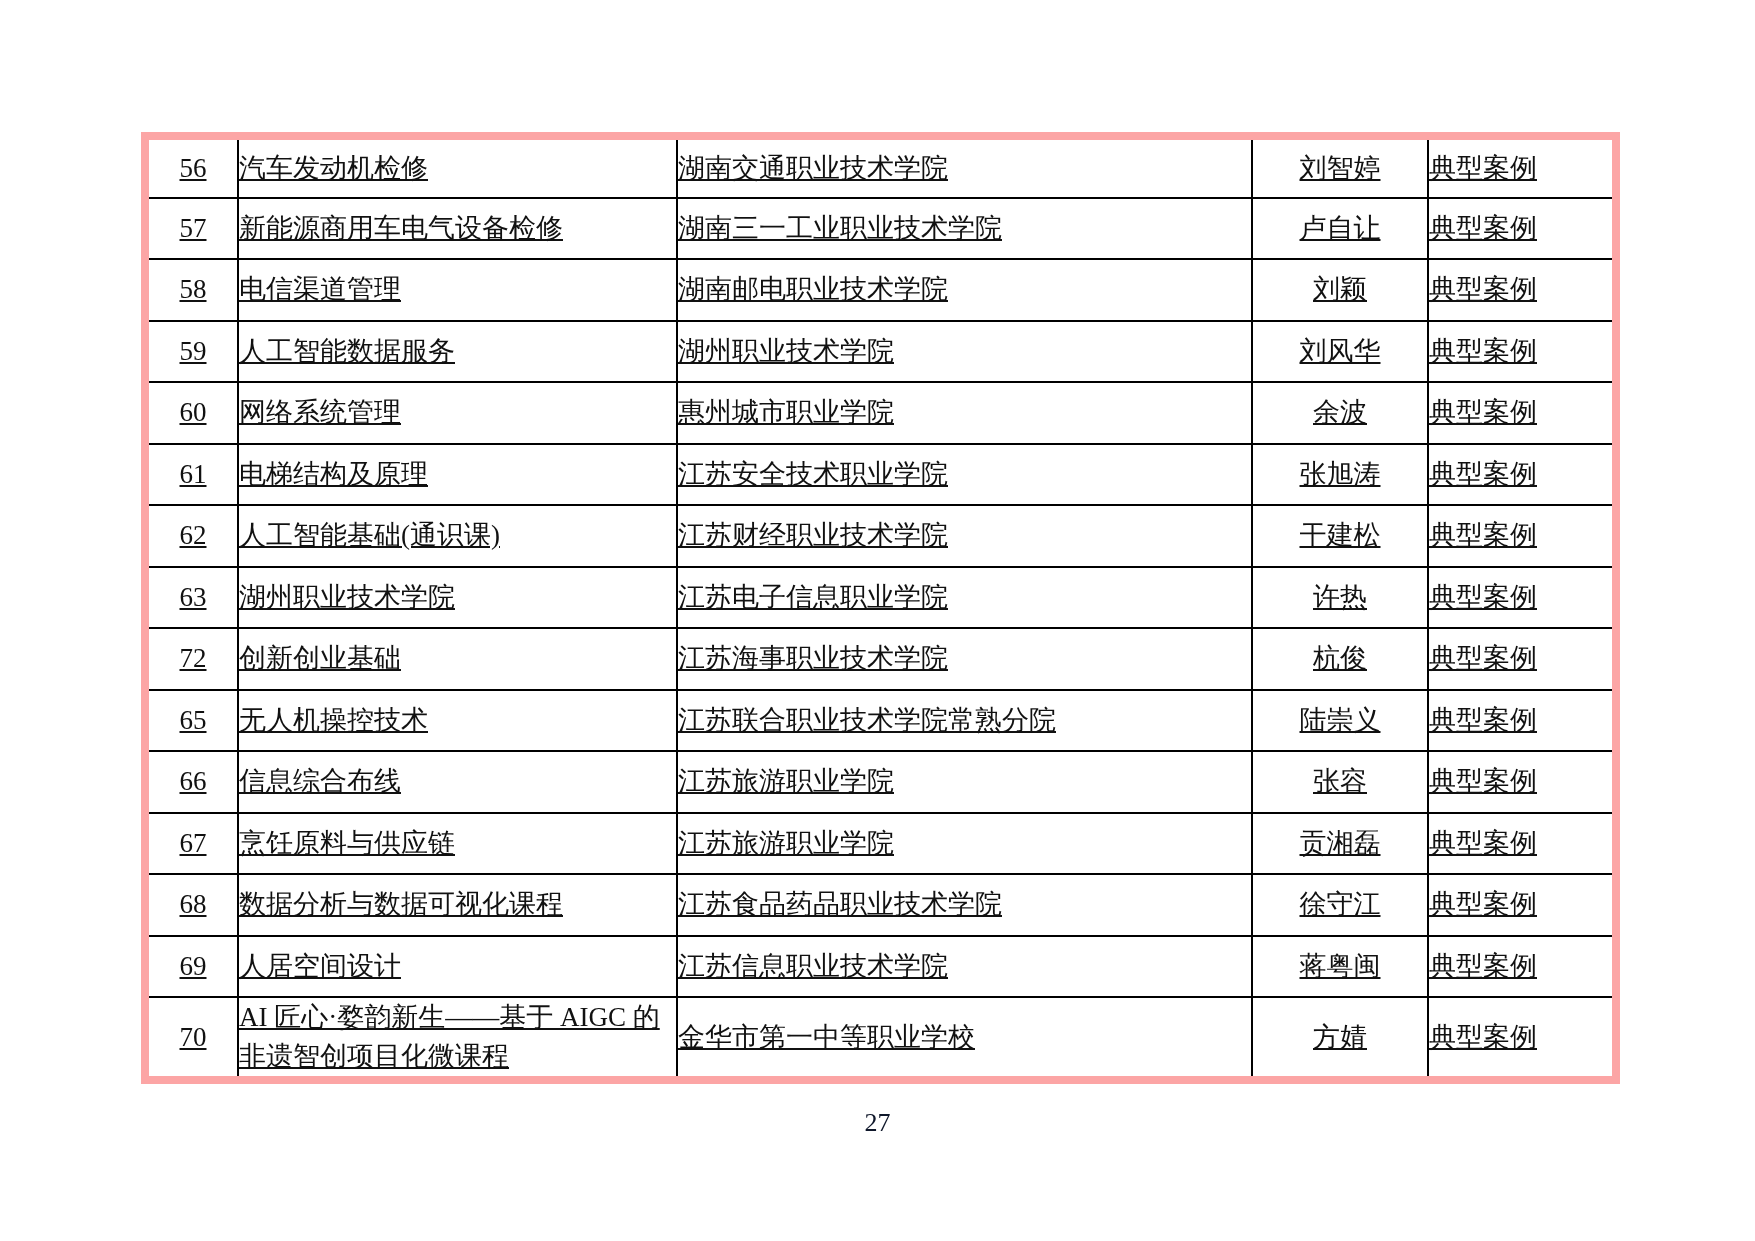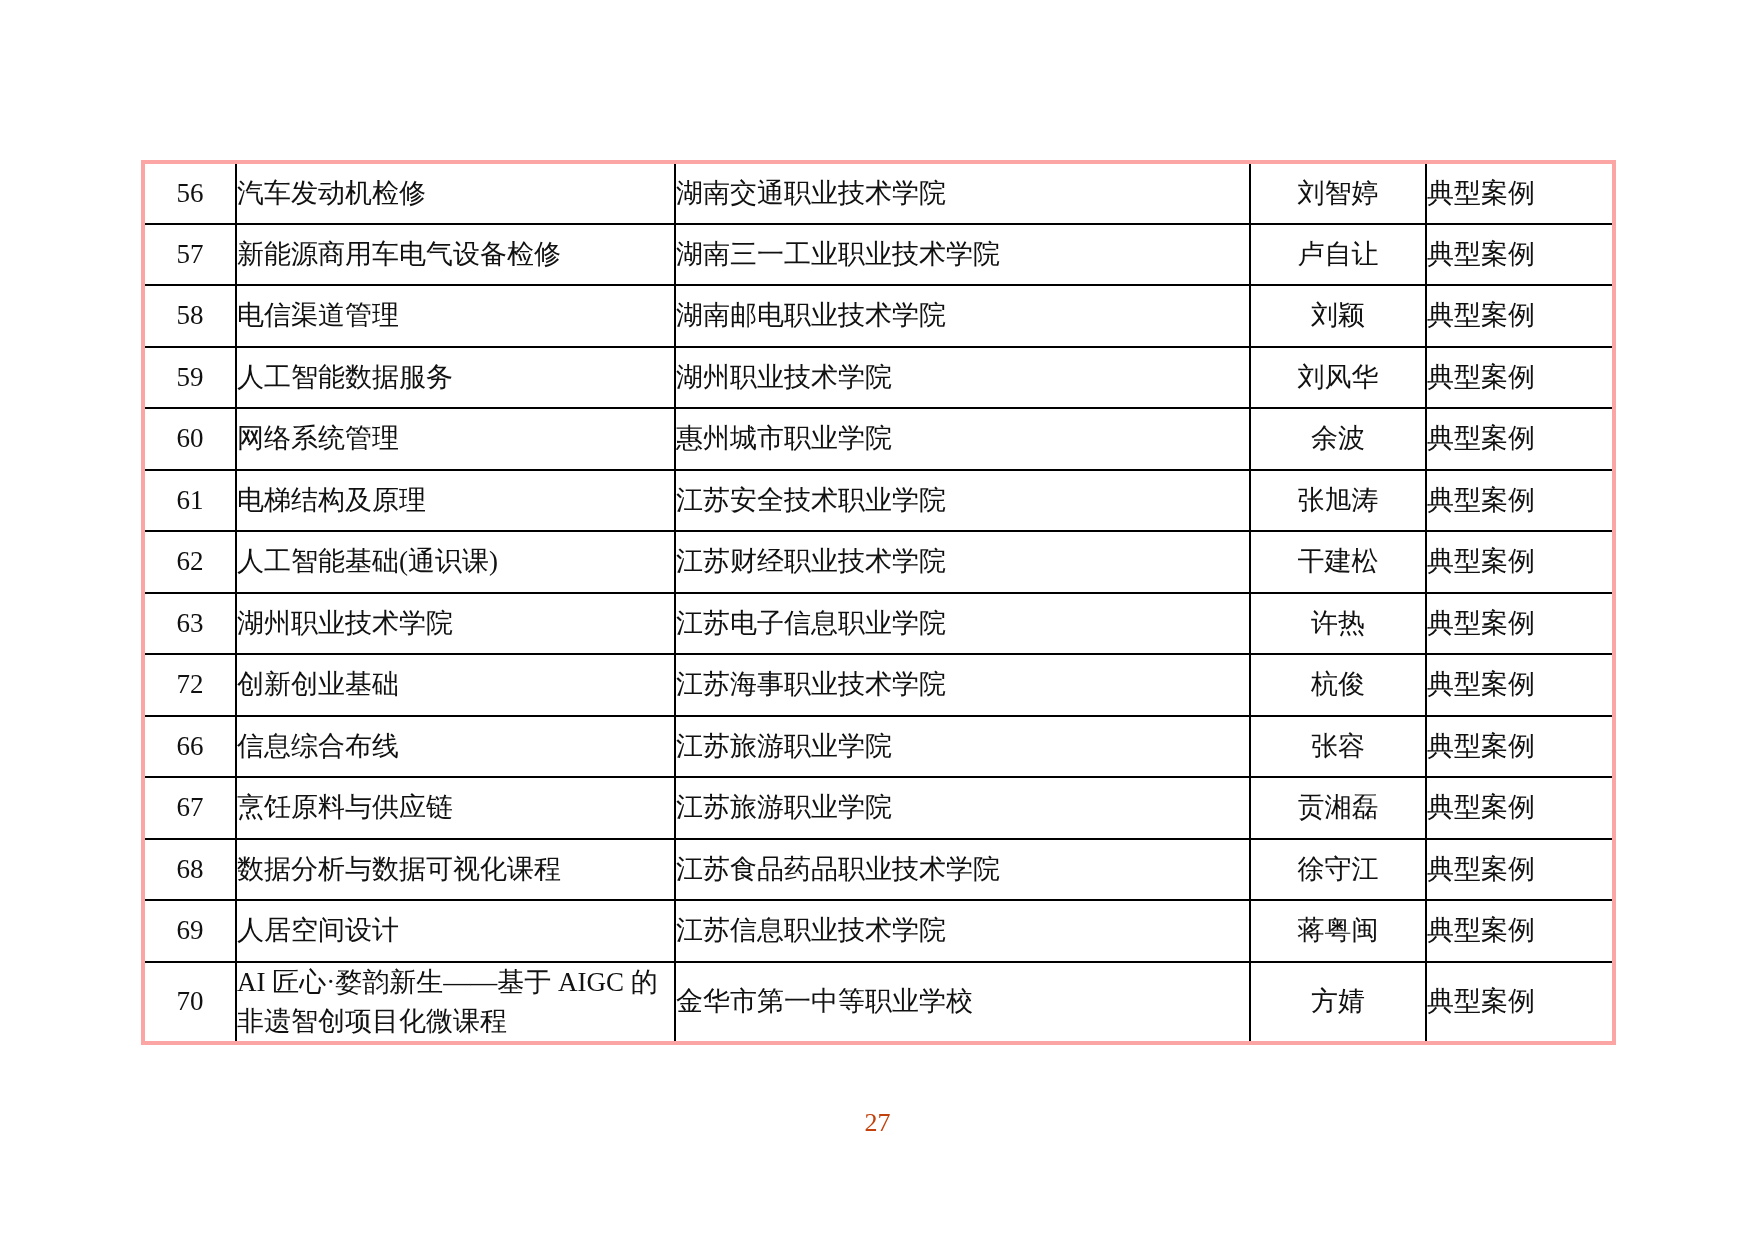--- a/index.html
+++ b/index.html
@@ -12,25 +12,26 @@
     width: 1755px;
     height: 1241px;
     background: #ffffff;
     font-family: "Liberation Serif", "DejaVu Serif", serif;
     color: #111111;
     overflow: hidden;
   }
   table.course-table {
     position: absolute;
     left: 141px;
-    top: 160px;
+    top: 132px;
     width: 1471px;
     border-collapse: collapse;
     table-layout: fixed;
-    border: 4px solid #fca5a5;
+    border: 8px solid #fca5a5;
+    text-decoration: underline;
   }
   table.course-table td {
     border: 2px solid #000000;
     font-size: 27px;
     line-height: 1.45;
     color: #111111;
     vertical-align: middle;
     overflow: hidden;
     padding: 0;
   }
@@ -58,21 +59,21 @@
   td.col-status {
     text-align: left;
   }
   .page-number {
     position: absolute;
     left: 0;
     right: 0;
     top: 1108px;
     text-align: center;
     font-size: 26px;
-    color: #c2410c;
+    color: #0f172a;
   }
 </style>
 </head>
 <body>
 
 <div class="page">
 
   <table class="course-table">
     <colgroup>
       <col style="width:93px">
@@ -139,20 +140,27 @@
           <td class="col-status">典型案例</td>
         </tr>
         <tr>
           <td class="col-no">72</td>
           <td class="col-course">创新创业基础</td>
           <td class="col-school">江苏海事职业技术学院</td>
           <td class="col-person">杭俊</td>
           <td class="col-status">典型案例</td>
         </tr>
         <tr>
+          <td class="col-no">65</td>
+          <td class="col-course">无人机操控技术</td>
+          <td class="col-school">江苏联合职业技术学院常熟分院</td>
+          <td class="col-person">陆崇义</td>
+          <td class="col-status">典型案例</td>
+        </tr>
+        <tr>
           <td class="col-no">66</td>
           <td class="col-course">信息综合布线</td>
           <td class="col-school">江苏旅游职业学院</td>
           <td class="col-person">张容</td>
           <td class="col-status">典型案例</td>
         </tr>
         <tr>
           <td class="col-no">67</td>
           <td class="col-course">烹饪原料与供应链</td>
           <td class="col-school">江苏旅游职业学院</td>

